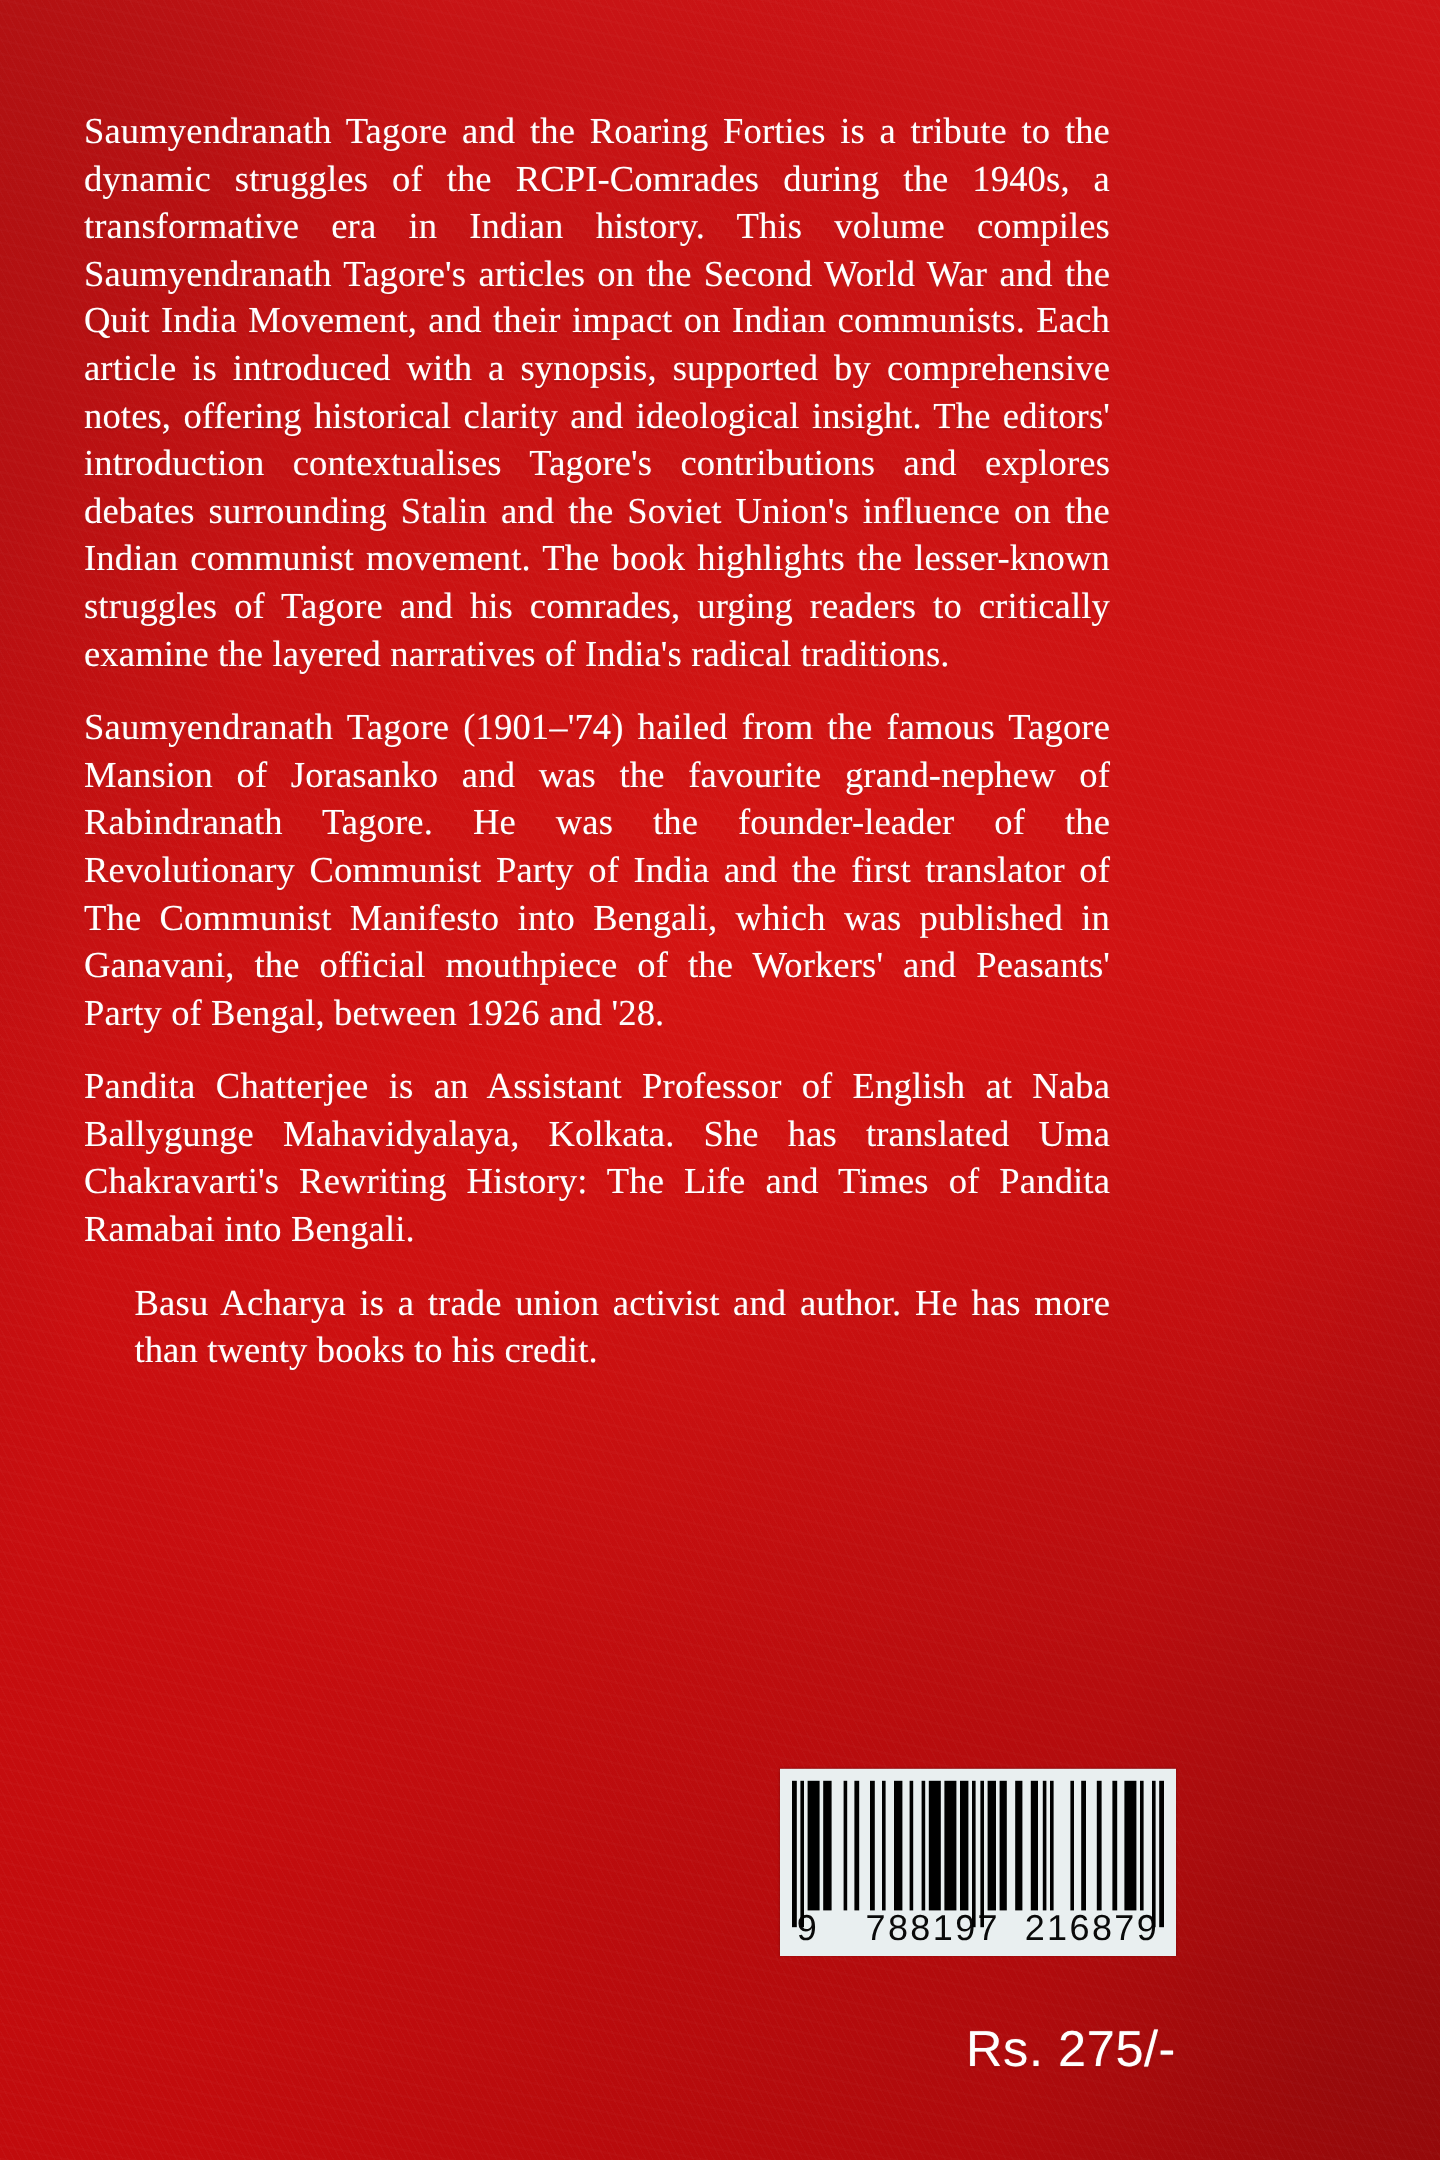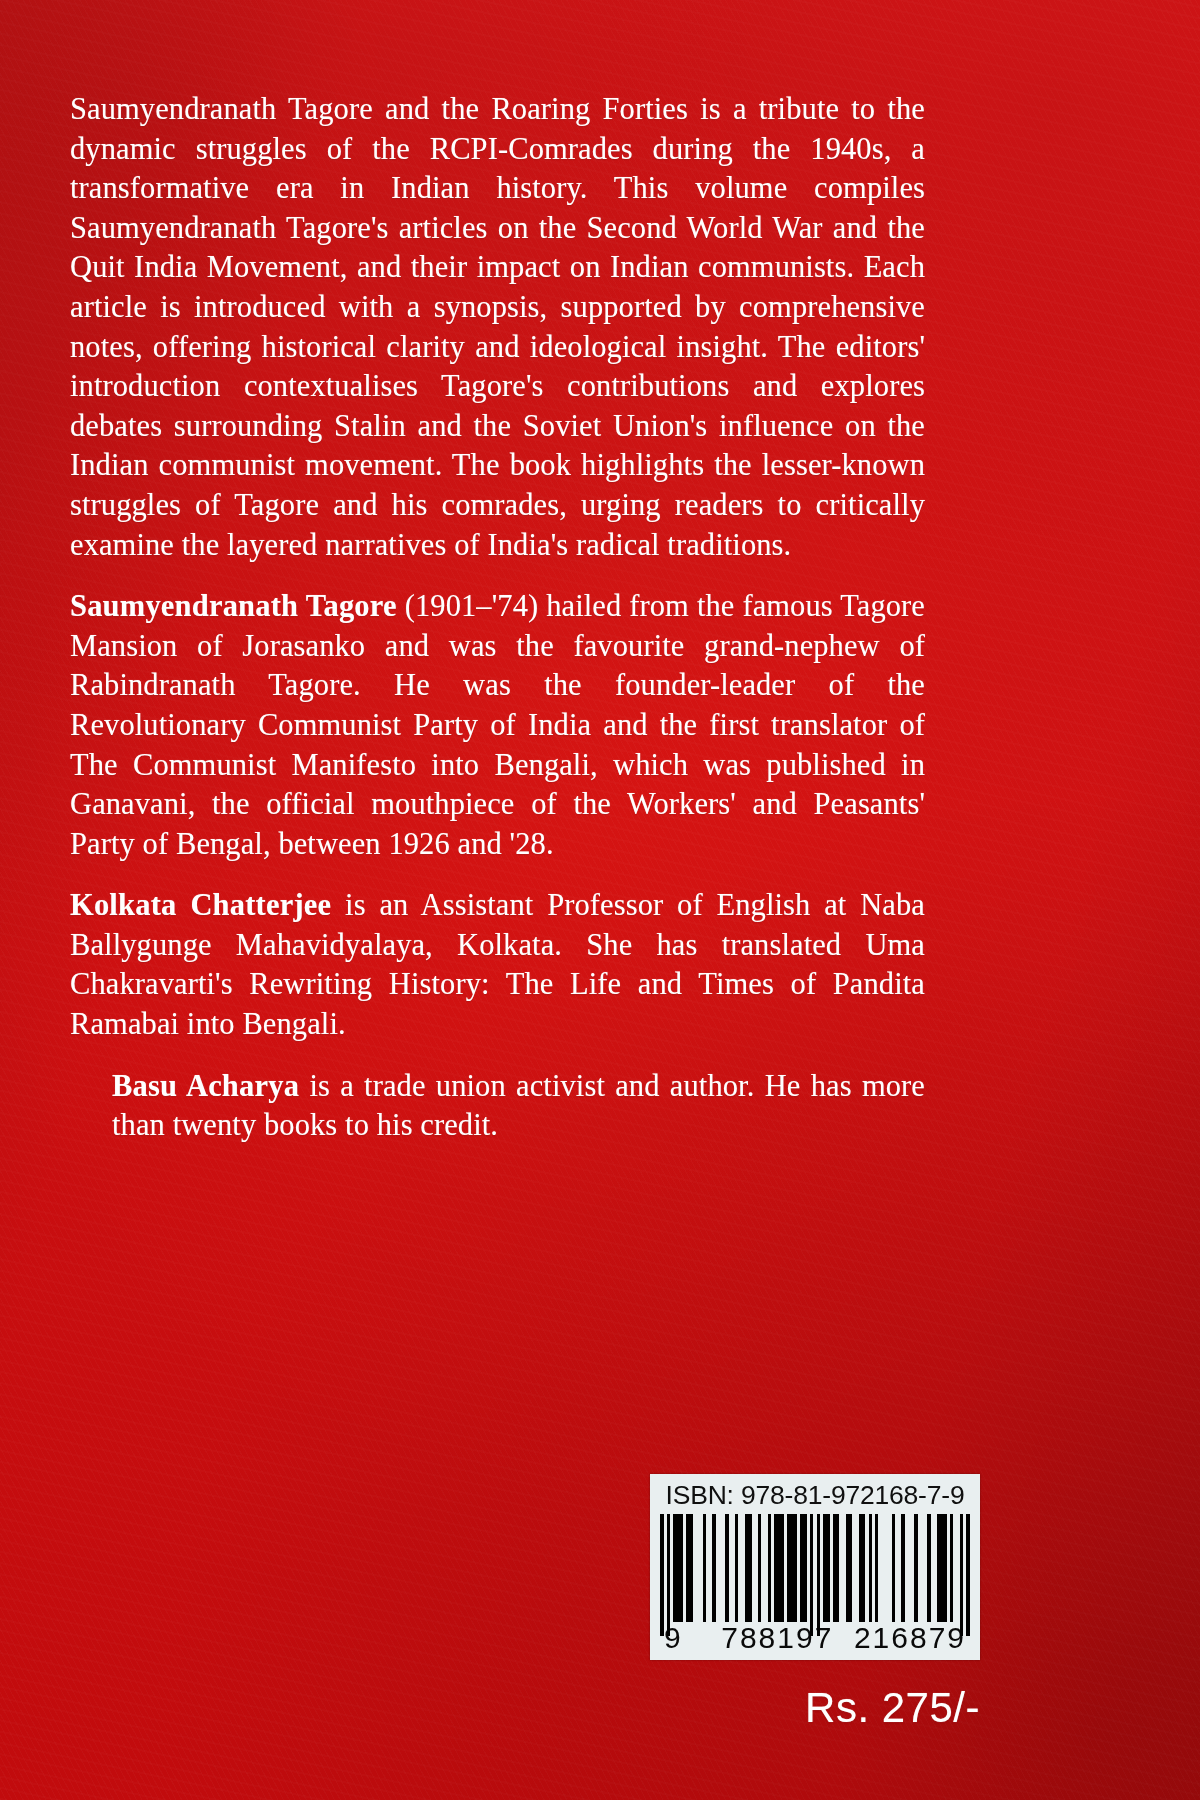--- a/index.html
+++ b/index.html
@@ -64,21 +64,21 @@
     color: #ffffff;
     font-size: 30.5px;
     line-height: 39.6px;
     text-align: justify;
     text-justify: inter-word;
     letter-spacing: 0.1px;
     text-shadow: 0 0 1px rgba(255,255,255,0.40), 0 1px 1px rgba(120,0,0,0.35);
   }
   p.para:last-child { margin-bottom: 0; margin-left: 42px; }
   p.para .lead {
-    font-weight: bold;
+    font-weight: normal;
     letter-spacing: 0.2px;
   }
 
   
   .barcode-block {
     position: absolute;
     left: 650px;
     top: 1474px;
     width: 330px;
     z-index: 4;
@@ -144,29 +144,28 @@
 <body>
 
 <div class="cover">
 
   <div class="blurb">
 
     <p class="para">Saumyendranath Tagore and the Roaring Forties is a tribute to the dynamic struggles of the RCPI-Comrades during the 1940s, a transformative era in Indian history. This volume compiles Saumyendranath Tagore's articles on the Second World War and the Quit India Movement, and their impact on Indian communists. Each article is introduced with a synopsis, supported by comprehensive notes, offering historical clarity and ideological insight. The editors' introduction contextualises Tagore's contributions and explores debates surrounding Stalin and the Soviet Union's influence on the Indian communist movement. The book highlights the lesser-known struggles of Tagore and his comrades, urging readers to critically examine the layered narratives of India's radical traditions.</p>
 
     <p class="para"><span class="lead">Saumyendranath Tagore</span><span> (1901–'74) hailed from the famous Tagore Mansion of Jorasanko and was the favourite grand-nephew of Rabindranath Tagore. He was the founder-leader of the Revolutionary Communist Party of India and the first translator of The Communist Manifesto into Bengali, which was published in Ganavani, the official mouthpiece of the Workers' and Peasants' Party of Bengal, between 1926 and '28.</span></p>
 
-    <p class="para"><span class="lead">Kolkata Chatterjee</span><span> is an Assistant Professor of English at Naba Ballygunge Mahavidyalaya, Kolkata. She has translated Uma Chakravarti's Rewriting History: The Life and Times of Pandita Ramabai into Bengali.</span></p>
+    <p class="para"><span class="lead">Pandita Chatterjee</span><span> is an Assistant Professor of English at Naba Ballygunge Mahavidyalaya, Kolkata. She has translated Uma Chakravarti's Rewriting History: The Life and Times of Pandita Ramabai into Bengali.</span></p>
 
     <p class="para"><span class="lead">Basu Acharya</span><span> is a trade union activist and author. He has more than twenty books to his credit.</span></p>
 
   </div>
 
   <div class="barcode-block">
     <div class="barcode-card">
-      <div class="isbn-line">ISBN: 978-81-972168-7-9</div>
       <div class="bars" id="bars" style="position: relative; overflow: visible;">
           <span style="width: 1.05263%; background: rgb(0, 0, 0); align-self: stretch; margin-bottom: -14px;"></span>
           <span style="width: 1.05263%; background: transparent; align-self: stretch; margin-bottom: -14px;"></span>
           <span style="width: 1.05263%; background: rgb(0, 0, 0); align-self: stretch; margin-bottom: -14px;"></span>
           <span style="width: 1.05263%; background: transparent; align-self: stretch; margin-bottom: 0px;"></span>
           <span style="width: 3.15789%; background: rgb(0, 0, 0); align-self: stretch; margin-bottom: 0px;"></span>
           <span style="width: 1.05263%; background: transparent; align-self: stretch; margin-bottom: 0px;"></span>
           <span style="width: 2.10526%; background: rgb(0, 0, 0); align-self: stretch; margin-bottom: 0px;"></span>
           <span style="width: 3.15789%; background: transparent; align-self: stretch; margin-bottom: 0px;"></span>
           <span style="width: 1.05263%; background: rgb(0, 0, 0); align-self: stretch; margin-bottom: 0px;"></span>

